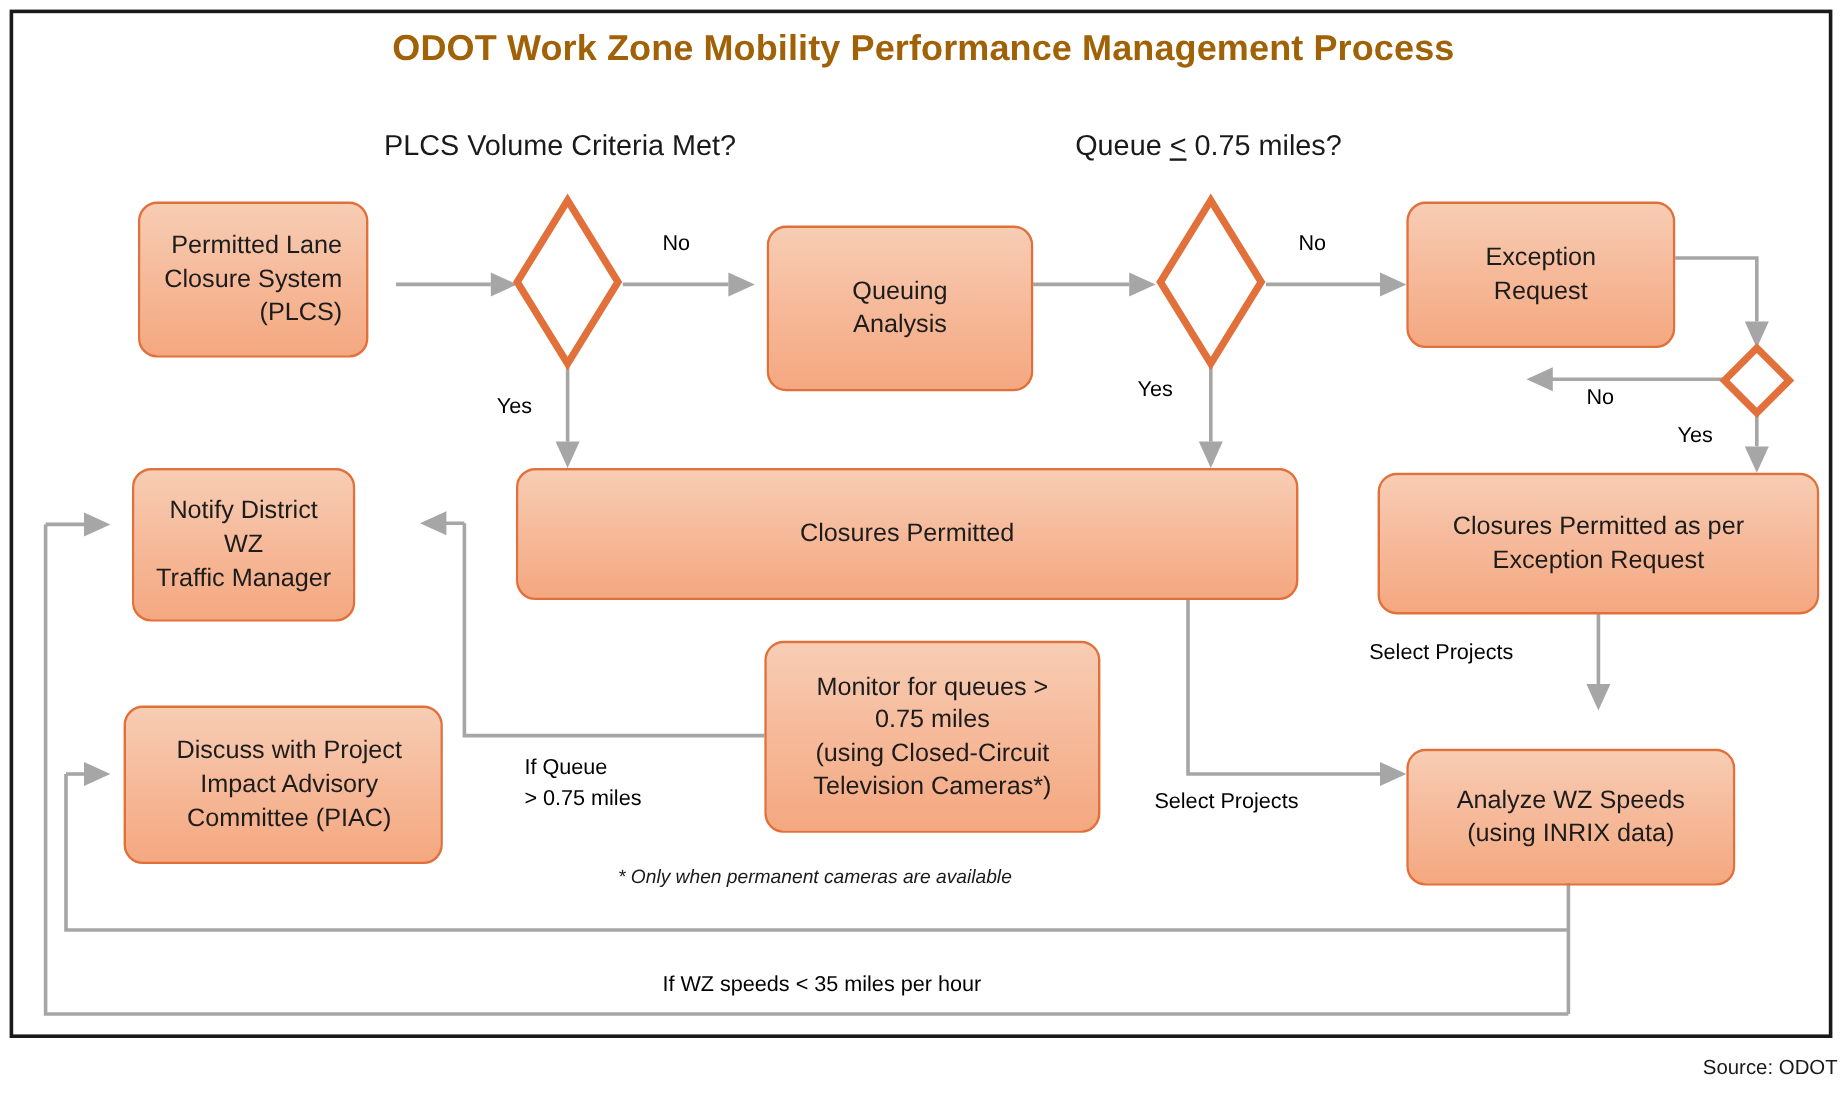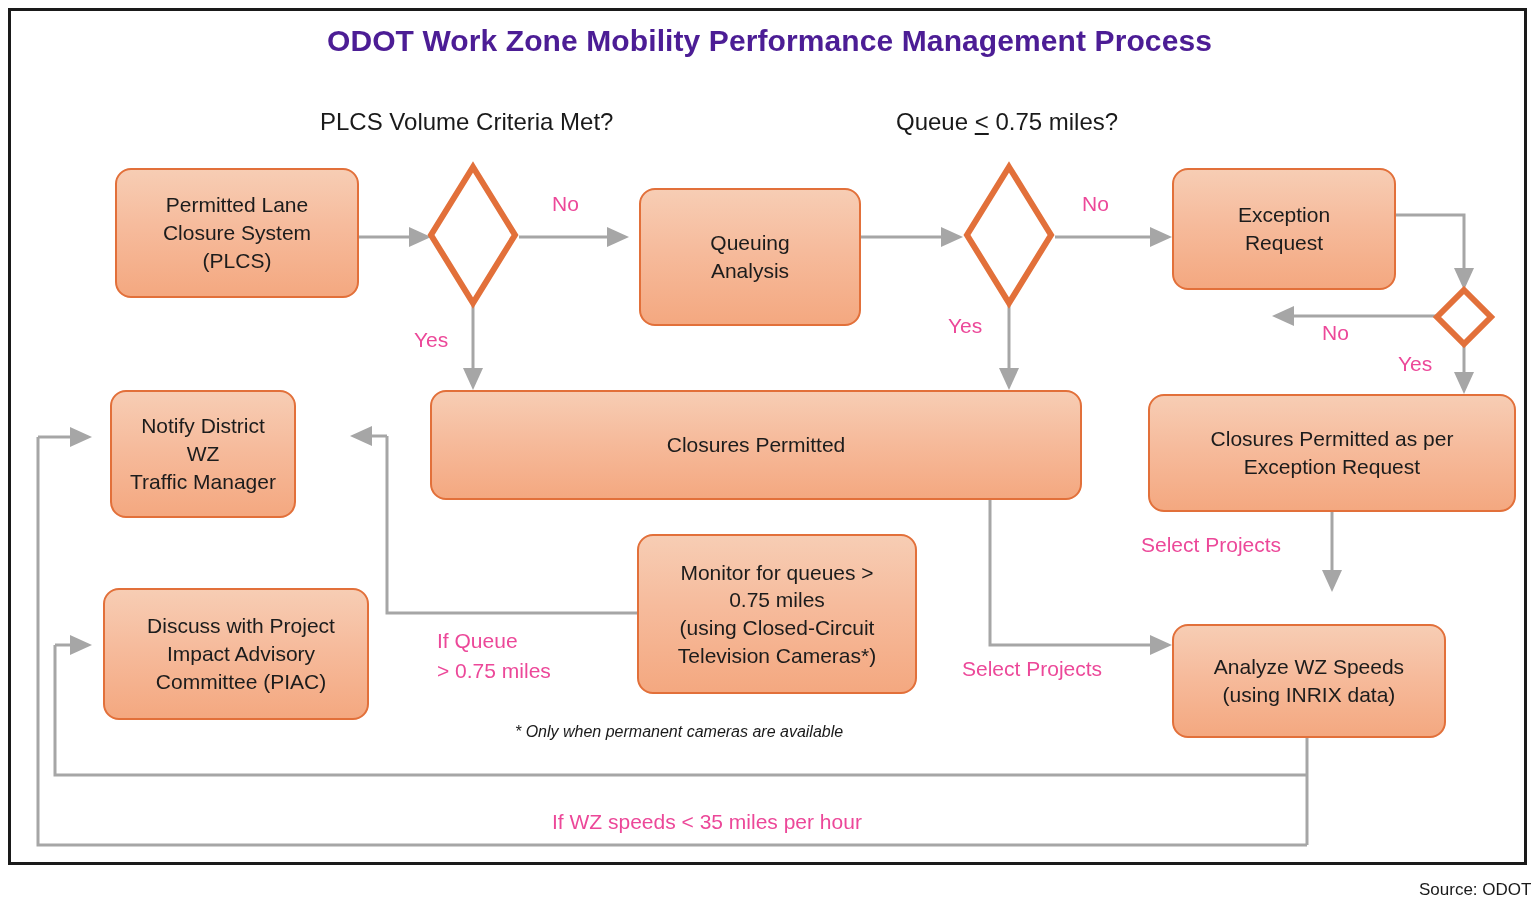--- a/index.html
+++ b/index.html
@@ -1,26 +1,26 @@
 <!DOCTYPE html>
 <html><head>
 <meta charset="utf-8">
 <style>
   html,body{margin:0;padding:0;background:#ffffff;}
   body{font-family:"Liberation Sans","DejaVu Sans",sans-serif;}
   #canvas{position:relative;width:1539px;height:915px;background:#ffffff;overflow:hidden;}
   #frame{position:absolute;left:8px;top:8px;width:1519px;height:857px;border:3px solid #1a1a1a;box-sizing:border-box;}
-  #title{position:absolute;left:0;top:24px;width:1539px;text-align:center;font-size:30px;font-weight:bold;color:#4c1d95;letter-spacing:.1px;}
+  #title{position:absolute;left:0;top:24px;width:1539px;text-align:center;font-size:30px;font-weight:bold;color:#a16207;letter-spacing:.1px;}
   .node{position:absolute;box-sizing:border-box;border:2px solid #e2703a;border-radius:16px;
         background:linear-gradient(180deg,#f7cdb4 0%,#f6bb9c 45%,#f4a880 100%);
         display:flex;align-items:center;justify-content:center;text-align:center;
         color:#1c1c1c;font-size:21px;line-height:1.32;padding:4px 10px;}
   .diamond{position:absolute;}
   .diamond svg{display:block;overflow:visible;}
-  .lbl{position:absolute;color:#ec4899;font-size:21px;white-space:pre;}
+  .lbl{position:absolute;color:#000000;font-size:18px;white-space:pre;}
   .hdr{position:absolute;color:#1a1a1a;font-size:24px;white-space:pre;}
   .note{position:absolute;color:#1a1a1a;font-size:16px;font-style:italic;white-space:pre;}
   .src{position:absolute;color:#1a1a1a;font-size:17px;white-space:pre;}
   .uline{text-decoration:underline;text-underline-offset:3px;}
   svg.wires{position:absolute;left:0;top:0;width:1539px;height:915px;pointer-events:none;}
   .ln{stroke:#a6a6a6;stroke-width:3;fill:none;}
   .ah{fill:#a6a6a6;}
 </style>
 </head>
 <body>
@@ -96,21 +96,21 @@
   <div class="diamond" style="left:1434px;top:287px;width:60px;height:60px;">
     <svg width="60" height="60" viewBox="0 0 60 60">
       <polygon points="30,3 57,30 30,57 3,30" fill="#ffffff" stroke="#e2703a" stroke-width="6" stroke-linejoin="miter"></polygon>
     </svg>
   </div>
 
   <div class="hdr" style="left:320px;top:108px;">PLCS Volume Criteria Met?</div>
 
   <div class="hdr" style="left:896px;top:108px;"><span>Queue </span><span class="uline">&lt;</span><span> 0.75 miles?</span></div>
 
-  <div class="node" style="left:115px;top:168px;width:244px;height:130px;">Permitted Lane<br>Closure System<br>(PLCS)</div>
+  <div class="node" style="left:115px;top:168px;width:192px;height:130px;text-align:right;">Permitted Lane<br>Closure System<br>(PLCS)</div>
 
   <div class="node" style="left:639px;top:168px;width:222px;height:138px;margin-top:20px;">Queuing<br>Analysis</div>
 
   <div class="node" style="left:1172px;top:168px;width:224px;height:122px;">Exception<br>Request</div>
 
   <div class="node" style="left:110px;top:390px;width:186px;height:128px;">Notify District WZ<br>Traffic Manager</div>
 
   <div class="node" style="left:430px;top:390px;width:652px;height:110px;">Closures Permitted</div>
 
   <div class="node" style="left:1148px;top:394px;width:368px;height:118px;">Closures Permitted as per<br>Exception Request</div>

